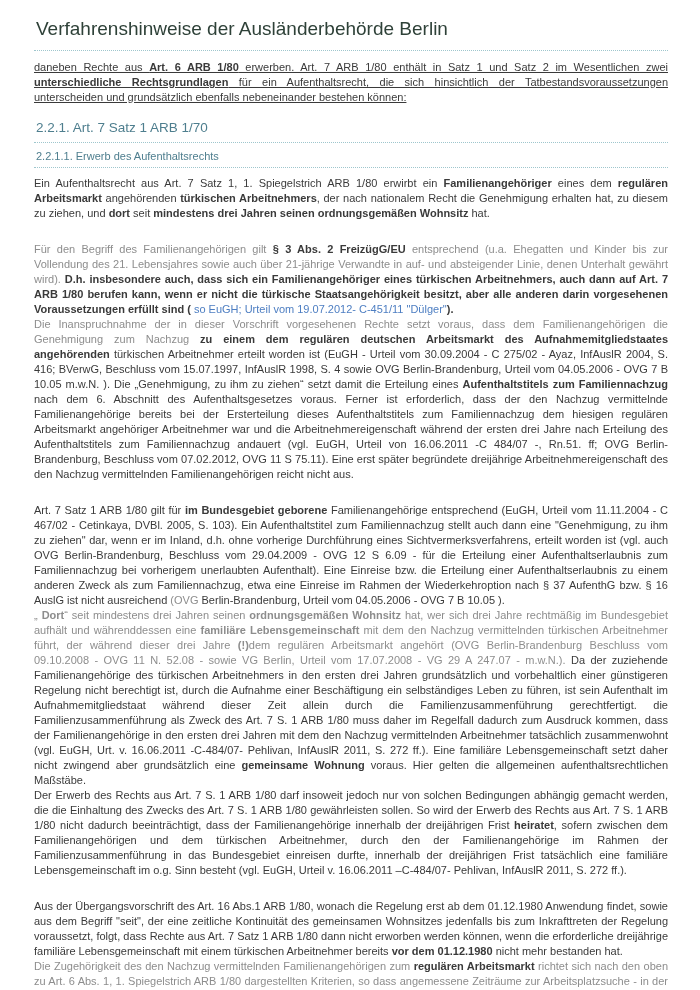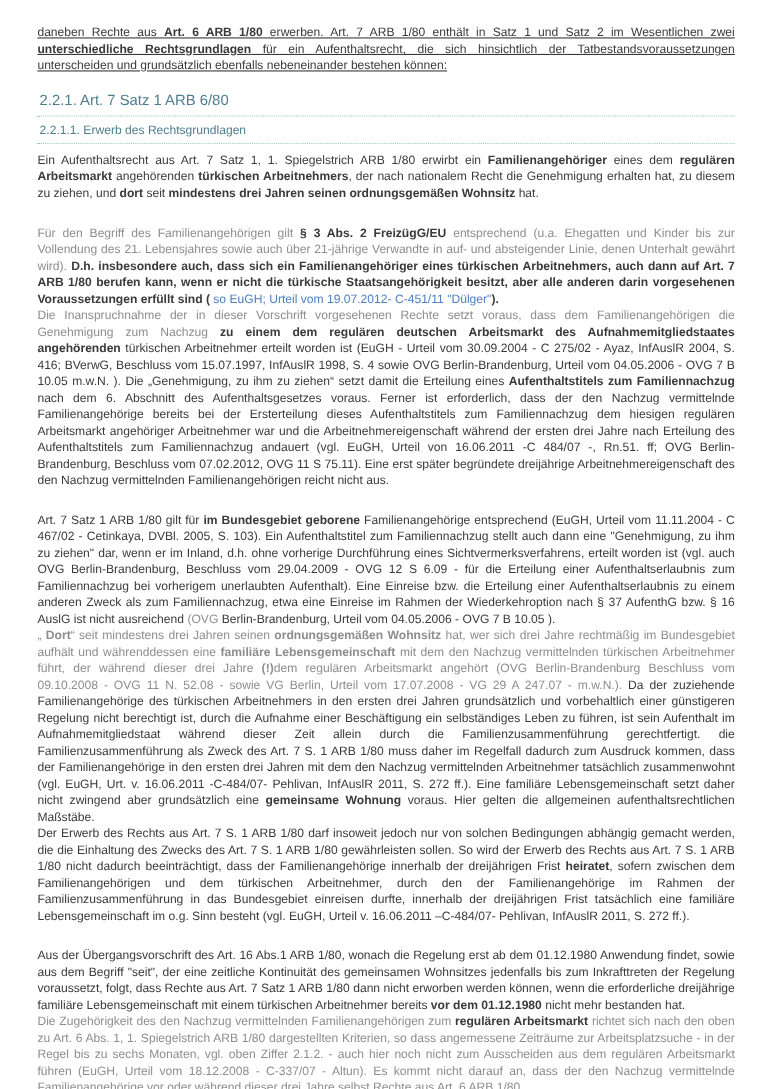--- a/index.html
+++ b/index.html
@@ -36,28 +36,29 @@
   p.para.gap{margin-top:21px;}
   .b{font-weight:700;}
   .c-gray{color:#8d8d8d;}
   .c-blue{color:#4d7ec2;}
 </style>
 </head>
 <body>
 
 <div class="page">
 
+  <h1 class="doc-title">Verfahrenshinweise der Ausländerbehörde Berlin</h1>
 
   <div class="content intro">
       <p class="para"><span>daneben Rechte aus </span><span class="b">Art. 6 ARB 1/80</span><span> erwerben. Art. 7 ARB 1/80 enthält in Satz 1 und Satz 2 im Wesentlichen zwei </span><span class="b">unterschiedliche Rechtsgrundlagen</span><span> für ein Aufenthaltsrecht, die sich hinsichtlich der Tatbestandsvoraussetzungen unterscheiden und grundsätzlich ebenfalls nebeneinander bestehen können:</span></p>
     </div>
 
-  <h2 class="sec">2.2.1.  Art. 7 Satz 1 ARB 6/80</h2>
+  <h2 class="sec">2.2.1.  Art. 7 Satz 1 ARB 1/70</h2>
 
-  <h3 class="subsec">2.2.1.1. Erwerb des Rechtsgrundlagen</h3>
+  <h3 class="subsec">2.2.1.1. Erwerb des Aufenthaltsrechts</h3>
 
   <div class="content body">
       <p class="para"><span>Ein Aufenthaltsrecht aus Art. 7 Satz 1, 1. Spiegelstrich ARB 1/80 erwirbt ein </span><span class="b">Familienangehöriger</span><span> eines dem </span><span class="b">regulären Arbeitsmarkt</span><span> angehörenden </span><span class="b">türkischen Arbeitnehmers</span><span>, der nach nationalem Recht die Genehmigung erhalten hat, zu diesem zu ziehen, und </span><span class="b">dort</span><span> seit </span><span class="b">mindestens drei Jahren seinen ordnungsgemäßen Wohnsitz</span><span> hat.</span></p>
       <p class="para gap"><span class="c-gray">Für den Begriff des Familienangehörigen gilt </span><span class="b">§ 3 Abs. 2 FreizügG/EU</span><span class="c-gray"> entsprechend (u.a. Ehegatten und Kinder bis zur Vollendung des 21. Lebensjahres sowie auch über 21-jährige Verwandte in auf- und absteigender Linie, denen Unterhalt gewährt wird). </span><span class="b">D.h. insbesondere auch, dass sich ein Familienangehöriger eines türkischen Arbeitnehmers, auch dann auf Art. 7 ARB 1/80 berufen kann, wenn er nicht die türkische Staatsangehörigkeit besitzt, aber alle anderen darin vorgesehenen Voraussetzungen erfüllt sind (</span><span class="c-blue"> so EuGH; Urteil vom 19.07.2012- C-451/11 "Dülger"</span><span class="b">).</span></p>
       <p class="para"><span class="c-gray">Die Inanspruchnahme der in dieser Vorschrift vorgesehenen Rechte setzt voraus, dass dem Familienangehörigen die Genehmigung zum Nachzug </span><span class="b">zu einem dem regulären deutschen Arbeitsmarkt des Aufnahmemitgliedstaates angehörenden</span><span> türkischen Arbeitnehmer erteilt worden ist (EuGH - Urteil vom 30.09.2004 - C 275/02 - Ayaz, InfAuslR 2004, S. 416; BVerwG, Beschluss vom 15.07.1997, InfAuslR 1998, S. 4 sowie OVG Berlin-Brandenburg, Urteil vom 04.05.2006 - OVG 7 B 10.05 m.w.N. ). Die „Genehmigung, zu ihm zu ziehen“ setzt damit die Erteilung eines </span><span class="b">Aufenthaltstitels zum Familiennachzug</span><span> nach dem 6. Abschnitt des Aufenthaltsgesetzes voraus. Ferner ist erforderlich, dass der den Nachzug vermittelnde Familienangehörige bereits bei der Ersterteilung dieses Aufenthaltstitels zum Familiennachzug dem hiesigen regulären Arbeitsmarkt angehöriger Arbeitnehmer war und die Arbeitnehmereigenschaft während der ersten drei Jahre nach Erteilung des Aufenthaltstitels zum Familiennachzug andauert (vgl. EuGH, Urteil von 16.06.2011 -C 484/07 -, Rn.51. ff; OVG Berlin-Brandenburg, Beschluss vom 07.02.2012, OVG 11 S 75.11). Eine erst später begründete dreijährige Arbeitnehmereigenschaft des den Nachzug vermittelnden Familienangehörigen reicht nicht aus.</span></p>
       <p class="para gap"><span>Art. 7 Satz 1 ARB 1/80 gilt für </span><span class="b">im Bundesgebiet geborene</span><span> Familienangehörige entsprechend (EuGH, Urteil vom 11.11.2004 - C 467/02 - Cetinkaya, DVBl. 2005, S. 103). Ein Aufenthaltstitel zum Familiennachzug stellt auch dann eine "Genehmigung, zu ihm zu ziehen" dar, wenn er im Inland, d.h. ohne vorherige Durchführung eines Sichtvermerksverfahrens, erteilt worden ist (vgl. auch OVG Berlin-Brandenburg, Beschluss vom 29.04.2009 - OVG 12 S 6.09 - für die Erteilung einer Aufenthaltserlaubnis zum Familiennachzug bei vorherigem unerlaubten Aufenthalt). Eine Einreise bzw. die Erteilung einer Aufenthaltserlaubnis zu einem anderen Zweck als zum Familiennachzug, etwa eine Einreise im Rahmen der Wiederkehroption nach § 37 AufenthG bzw. § 16 AuslG ist nicht ausreichend </span><span class="c-gray">(OVG </span><span>Berlin-Brandenburg, Urteil vom 04.05.2006 - OVG 7 B 10.05 ).</span></p>
       <p class="para"><span class="c-gray">„ </span><span class="b c-gray">Dort</span><span class="c-gray">“ seit mindestens drei Jahren seinen </span><span class="b c-gray">ordnungsgemäßen Wohnsitz</span><span class="c-gray"> hat, wer sich drei Jahre rechtmäßig im Bundesgebiet aufhält und währenddessen eine </span><span class="b c-gray">familiäre Lebensgemeinschaft</span><span class="c-gray"> mit dem den Nachzug vermittelnden türkischen Arbeitnehmer führt, der während dieser drei Jahre </span><span class="b c-gray">(!)</span><span class="c-gray">dem regulären Arbeitsmarkt angehört (OVG Berlin-Brandenburg Beschluss vom 09.10.2008 - OVG 11 N. 52.08 - sowie VG Berlin, Urteil vom 17.07.2008 - VG 29 A 247.07 - m.w.N.). </span><span>Da der zuziehende Familienangehörige des türkischen Arbeitnehmers in den ersten drei Jahren grundsätzlich und vorbehaltlich einer günstigeren Regelung nicht berechtigt ist, durch die Aufnahme einer Beschäftigung ein selbständiges Leben zu führen, ist sein Aufenthalt im Aufnahmemitgliedstaat während dieser Zeit allein durch die Familienzusammenführung gerechtfertigt. die Familienzusammenführung als Zweck des Art. 7 S. 1 ARB 1/80 muss daher im Regelfall dadurch zum Ausdruck kommen, dass der Familienangehörige in den ersten drei Jahren mit dem den Nachzug vermittelnden Arbeitnehmer tatsächlich zusammenwohnt (vgl. EuGH, Urt. v. 16.06.2011 -C-484/07- Pehlivan, InfAuslR 2011, S. 272 ff.). Eine familiäre Lebensgemeinschaft setzt daher nicht zwingend aber grundsätzlich eine </span><span class="b">gemeinsame Wohnung</span><span> voraus. Hier gelten die allgemeinen aufenthaltsrechtlichen Maßstäbe.</span></p>
       <p class="para"><span>Der Erwerb des Rechts aus Art. 7 S. 1 ARB 1/80 darf insoweit jedoch nur von solchen Bedingungen abhängig gemacht werden, die die Einhaltung des Zwecks des Art. 7 S. 1 ARB 1/80 gewährleisten sollen. So wird der Erwerb des Rechts aus Art. 7 S. 1 ARB 1/80 nicht dadurch beeinträchtigt, dass der Familienangehörige innerhalb der dreijährigen Frist </span><span class="b">heiratet</span><span>, sofern zwischen dem Familienangehörigen und dem türkischen Arbeitnehmer, durch den der Familienangehörige im Rahmen der Familienzusammenführung in das Bundesgebiet einreisen durfte, innerhalb der dreijährigen Frist tatsächlich eine familiäre Lebensgemeinschaft im o.g. Sinn besteht (vgl. EuGH, Urteil v. 16.06.2011 –C-484/07- Pehlivan, InfAuslR 2011, S. 272 ff.).</span></p>
       <p class="para gap"><span>Aus der Übergangsvorschrift des Art. 16 Abs.1 ARB 1/80, wonach die Regelung erst ab dem 01.12.1980 Anwendung findet, sowie aus dem Begriff "seit", der eine zeitliche Kontinuität des gemeinsamen Wohnsitzes jedenfalls bis zum Inkrafttreten der Regelung voraussetzt, folgt, dass Rechte aus Art. 7 Satz 1 ARB 1/80 dann nicht erworben werden können, wenn die erforderliche dreijährige familiäre Lebensgemeinschaft mit einem türkischen Arbeitnehmer bereits </span><span class="b">vor dem 01.12.1980</span><span> nicht mehr bestanden hat.</span></p>
       <p class="para"><span class="c-gray">Die Zugehörigkeit des den Nachzug vermittelnden Familienangehörigen zum </span><span class="b">regulären Arbeitsmarkt</span><span class="c-gray"> richtet sich nach den oben zu Art. 6 Abs. 1, 1. Spiegelstrich ARB 1/80 dargestellten Kriterien, so dass angemessene Zeiträume zur Arbeitsplatzsuche - in der Regel bis zu sechs Monaten, vgl. oben Ziffer 2.1.2. - auch hier noch nicht zum Ausscheiden aus dem regulären Arbeitsmarkt führen (EuGH, Urteil vom 18.12.2008 - C-337/07 - Altun). Es kommt nicht darauf an, dass der den Nachzug vermittelnde Familienangehörige vor oder während dieser drei Jahre selbst Rechte aus Art. 6 ARB 1/80</span></p>

